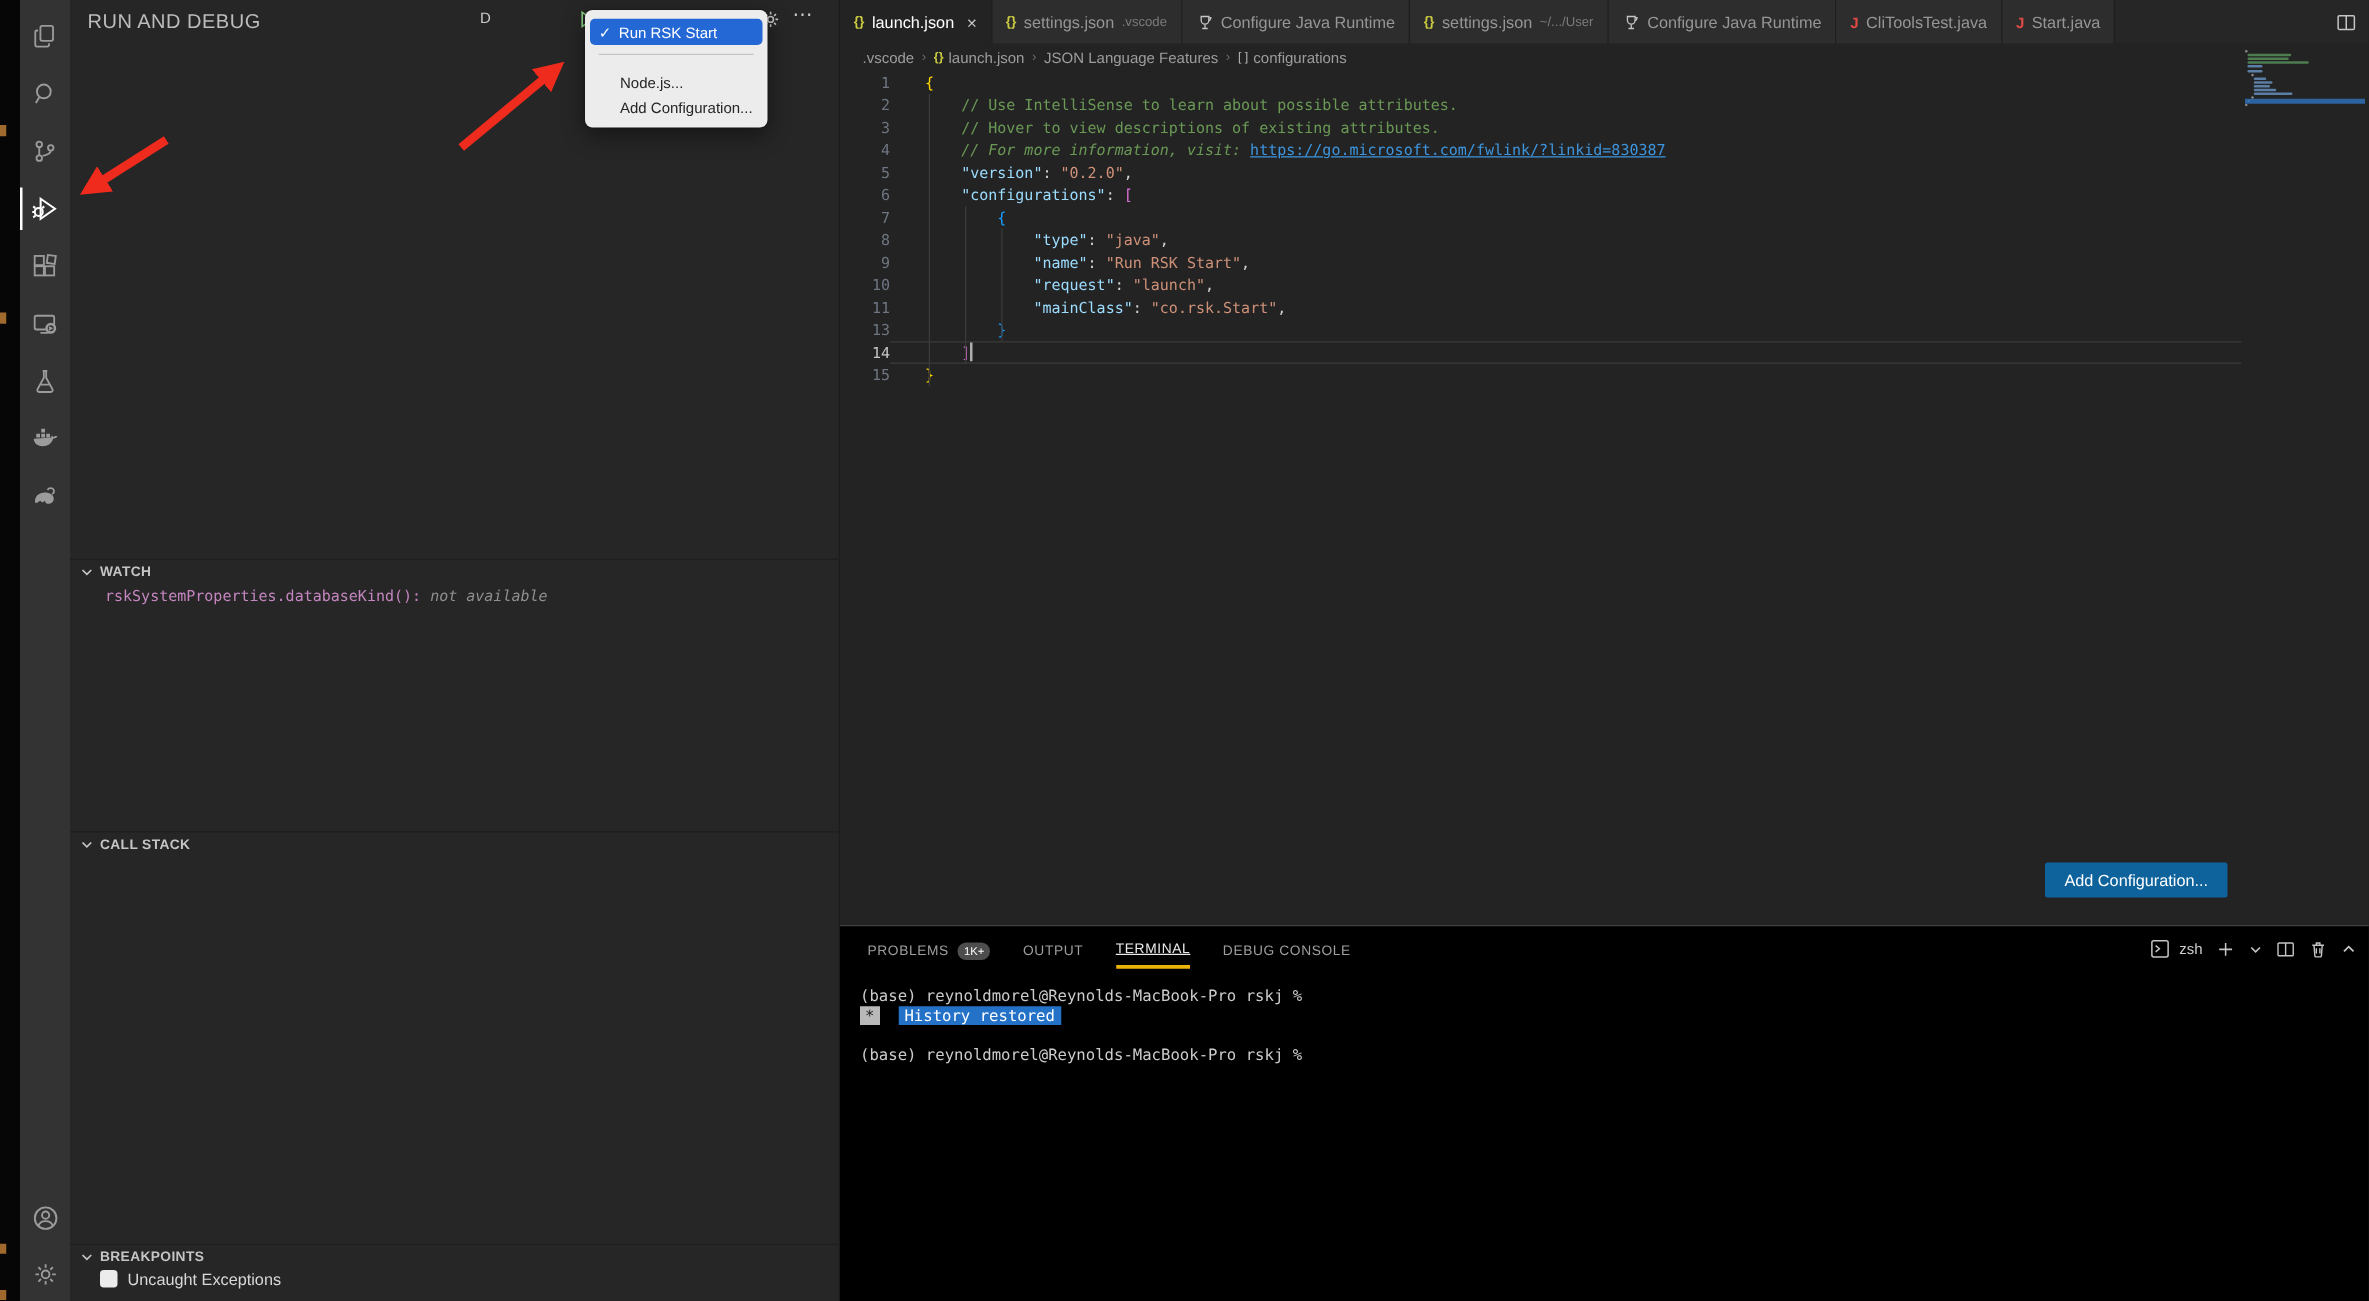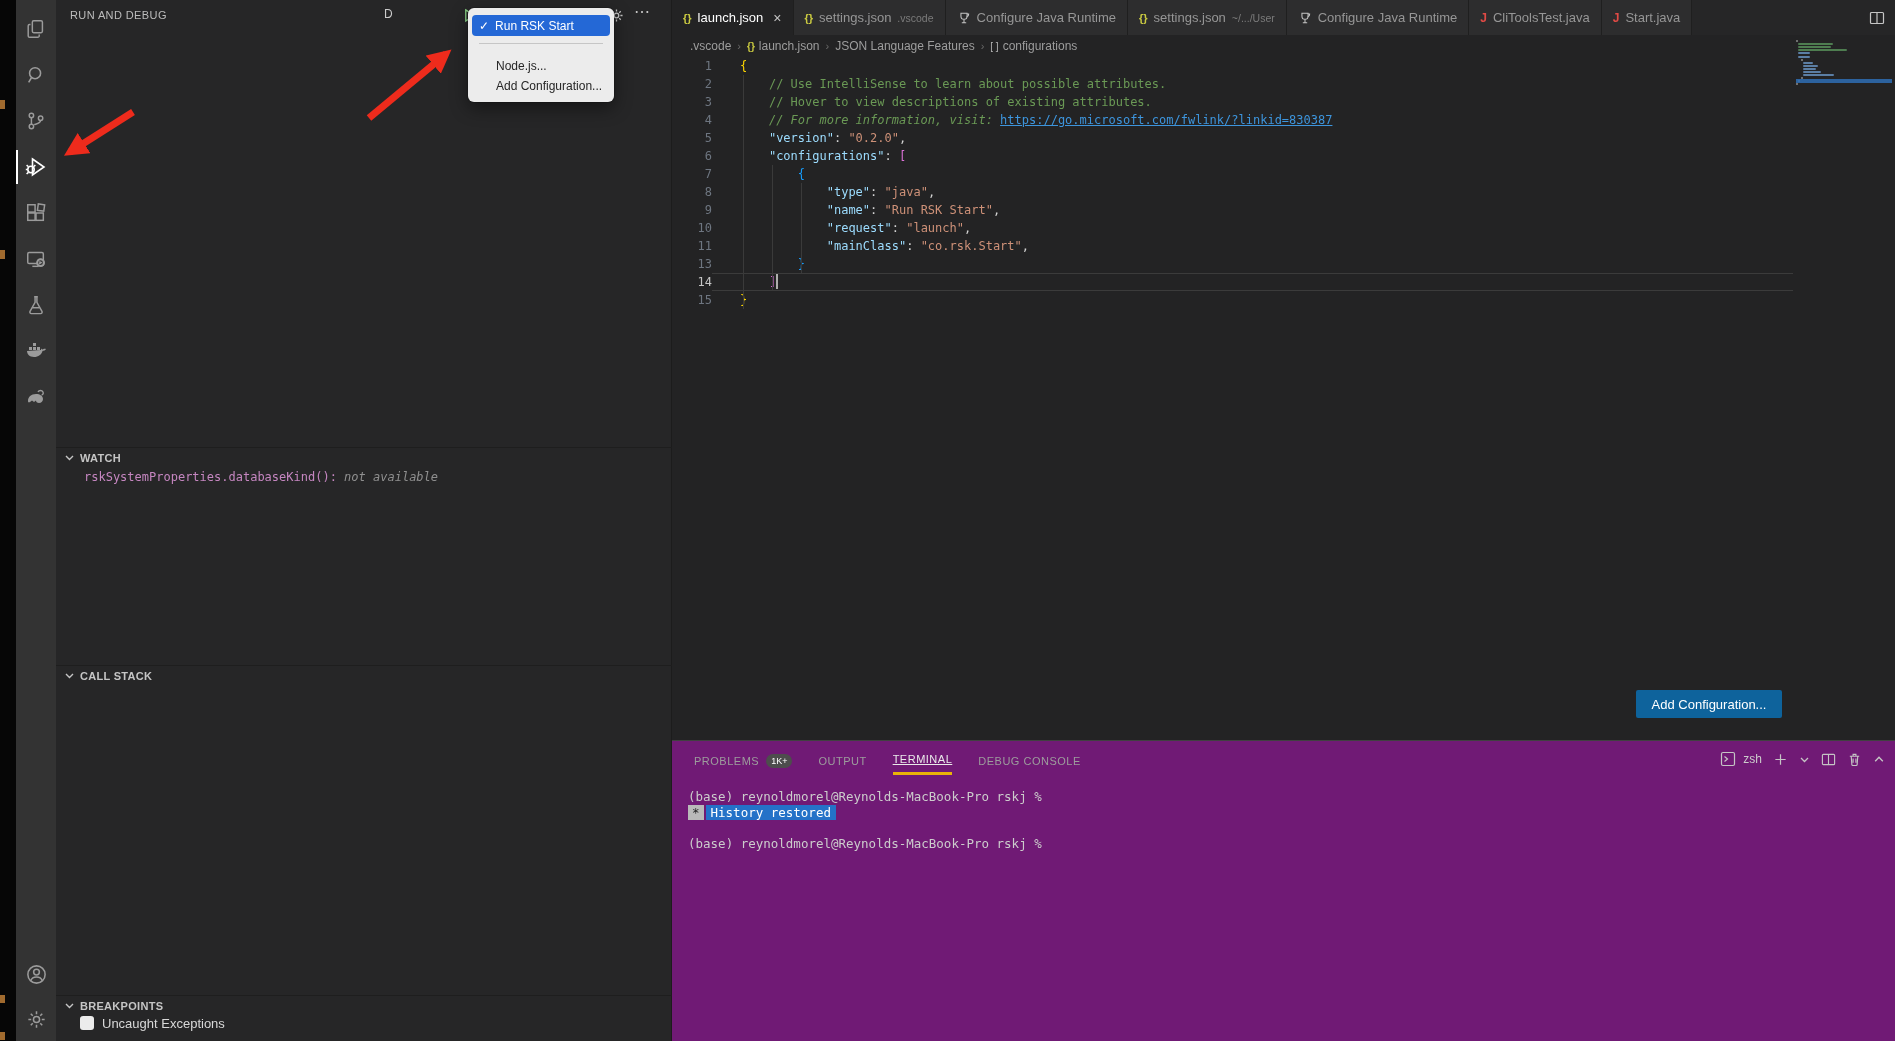--- a/index.html
+++ b/index.html
@@ -18,21 +18,21 @@
   .act-item { height:46px; display:flex; align-items:center; justify-content:center;
     color:#9b9b9b; position:relative; }
   .act-item.active { color:#ffffff; }
   .act-item.active::before { content:""; position:absolute; left:0; top:6px; bottom:6px;
     width:2px; background:#ffffff; }
   .act-spacer { flex:1; }
 
   
   #sidebar { left:56px; top:0; width:616px; height:1041px; background:#262627; z-index:2;
     border-right:1px solid #1c1c1c; }
-  #sidebar-title { position:absolute; left:14px; top:9px; font-size:11px; color:#bcbcbc;
+  #sidebar-title { position:absolute; left:14px; top:9px; font-size:16px; color:#bcbcbc;
     letter-spacing:.4px; }
   #hidden-d { position:absolute; left:328px; top:7px; font-size:12px; color:#cccccc; }
   #debug-play { position:absolute; left:406px; top:8px; color:#89d185; }
   #sb-gear { position:absolute; left:552px; top:7px; color:#c5c5c5; }
   #sb-ellipsis { position:absolute; left:578px; top:2px; color:#c5c5c5; font-size:16px;
     letter-spacing:1px; }
   .section-header { position:absolute; left:0; width:616px; height:20px; display:flex;
     align-items:center; gap:5px; padding-left:8px; border-top:1px solid #1e1e1e; }
   .section-label { font-size:11px; font-weight:bold; color:#c5c5c5; letter-spacing:.3px; }
   .chev { stroke:#c5c5c5; stroke-width:1.4; fill:none; }
@@ -82,36 +82,36 @@
   #minimap { position:absolute; top:40px; right:3px; width:96px; height:52px; }
   .mm-bar { position:absolute; height:2px; border-radius:1px; }
   #mm-current { position:absolute; left:0; right:0; height:4px; background:#2e6db4;
     opacity:.85; }
 
   #add-config-btn { position:absolute; left:964px; top:690px; width:146px; height:28px;
     background:#0e639c; color:#ffffff; font-size:13px; display:flex; align-items:center;
     justify-content:center; border-radius:2px; }
 
   
-  #panel { position:absolute; left:0; top:740px; right:0; height:301px; background:#701a75;
+  #panel { position:absolute; left:0; top:740px; right:0; height:301px; background:#000000;
     border-top:1px solid #404040; }
   #panel-tabs { position:absolute; left:22px; top:12px; display:flex; gap:26px; }
   .panel-tab { font-size:11px; letter-spacing:.5px; color:#9d9d9d; display:flex;
     align-items:center; gap:7px; padding-bottom:7px; }
   .panel-tab.active { color:#eaeaea; border-bottom:3px solid #eab308;text-decoration:underline; }
   .panel-badge { background:#4d4d4d; color:#ffffff; font-size:9px; border-radius:9px;
     padding:2px 5px; letter-spacing:0; }
   #panel-controls { position:absolute; right:10px; top:10px; display:flex; align-items:center;
     gap:11px; color:#c5c5c5; }
   #shell-label { font-size:12px; color:#cccccc; margin-left:-4px; }
   #terminal { position:absolute; left:16px; top:48px; font-family:"DejaVu Sans Mono",monospace;
     font-size:12.5px; color:#cccccc; }
   .term-line { height:15.5px; line-height:15.5px; white-space:pre; }
   .hist-star { background:#b9b9b9; color:#222222; padding:0 4px; }
-  .hist-text { background:#2472c8; color:#ffffff; padding:0 5px; margin-left:2px; }
+  .hist-text { background:#2472c8; color:#ffffff; padding:0 5px; margin-left:15px; }
 
   
   #config-menu { left:468px; top:8px; width:146px; background:#ececec; border-radius:6px;
     box-shadow:0 6px 18px rgba(0,0,0,.45), 0 0 0 1px rgba(0,0,0,.15); z-index:40;
     padding:4px 0 6px 0; }
   #menu-selected { margin:3px 4px; height:21px; background:#2468d6; border-radius:4px;
     display:flex; align-items:center; color:#ffffff; font-size:12px; padding-left:7px;
     gap:6px; }
   #menu-sep { height:1px; background:#c6c6c6; margin:7px 11px 12px 11px; }
   .menu-item { font-size:12px; color:#262626; padding:3px 0 3px 28px; }

